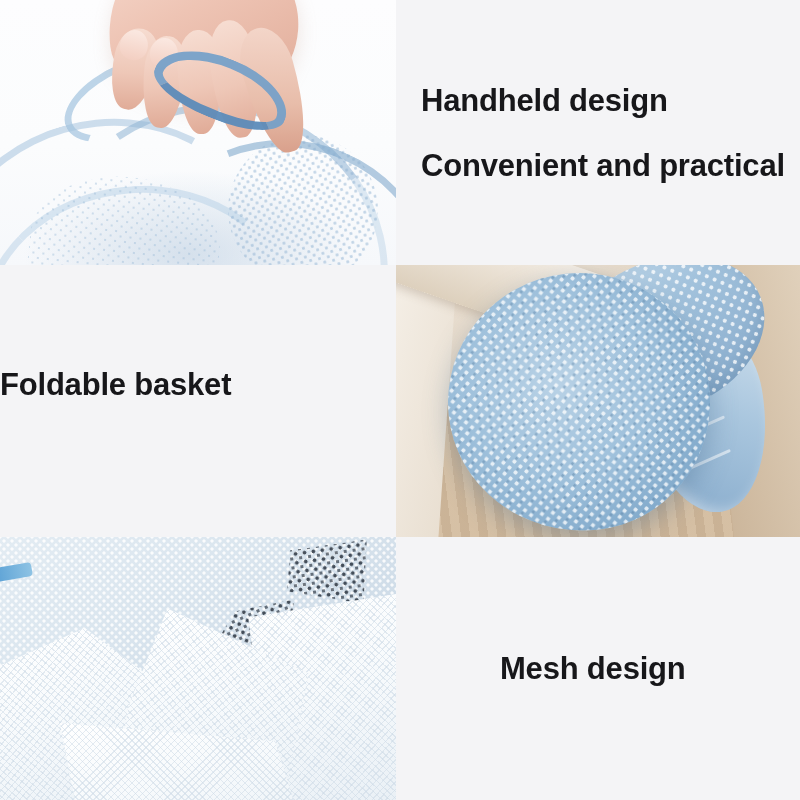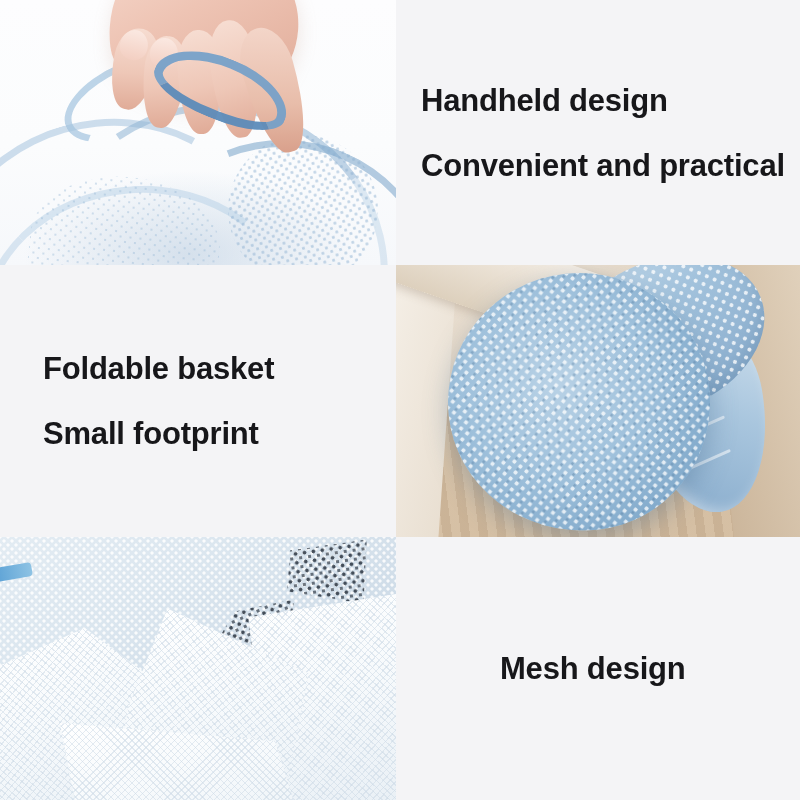--- a/index.html
+++ b/index.html
@@ -295,23 +295,22 @@
     <div class="nail n1"></div>
     <div class="nail n2"></div>
     <div class="strap"></div>
   </div>
 
   <div class="cell text-panel" style="left:396px; top:0; width:404px; height:265px; padding-left:25px;">
     <div class="feature-line" style="margin-bottom:34px;">Handheld design</div>
     <div class="feature-line">Convenient and practical</div>
   </div>
 
-  <div class="cell text-panel" style="left:0; top:265px; width:396px; height:272px; padding-left:43px;">
+  <div class="cell text-panel" style="left:0; top:265px; width:396px; height:272px; ">
     <div class="feature-line" style="margin-bottom:34px;">Foldable basket</div>
-    <div class="feature-line">Small footprint</div>
   </div>
 
   <div class="cell photo-drawer" style="left:396px; top:265px; width:404px; height:272px;">
     <div class="drawer-floor"></div>
     <div class="drawer-floor-2"></div>
     <div class="drawer-wall wall-left"></div>
     <div class="drawer-wall wall-right"></div>
     <div class="drawer-wall wall-top"></div>
     <div class="basket-fold">
       <div class="fold-line" style="top:40px;"></div>

